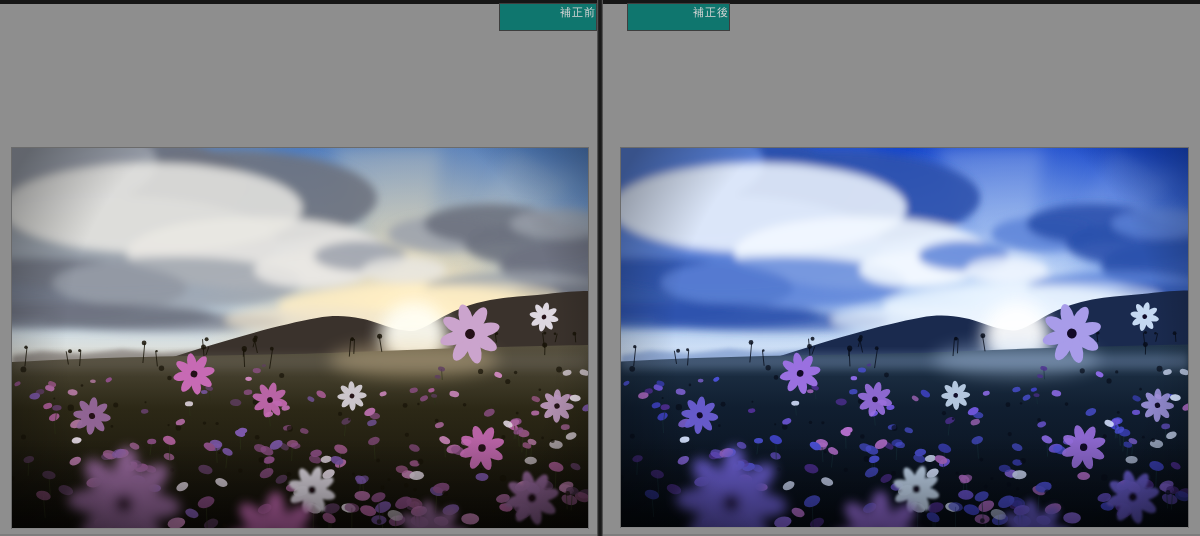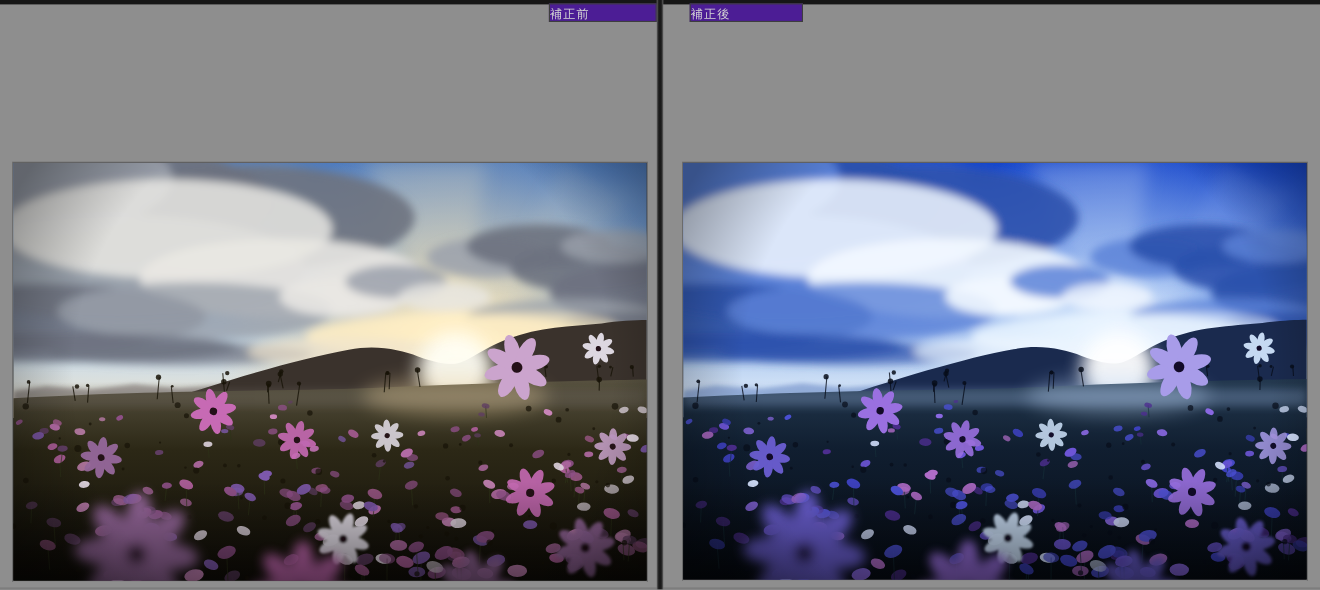--- a/index.html
+++ b/index.html
@@ -8,23 +8,23 @@
     background:#8e8e8e;
     font-family:"DejaVu Sans","Liberation Sans",sans-serif;
   }
   .top-edge{position:absolute;top:0;left:0;width:1200px;height:4px;background:#161616;z-index:2;}
   .bottom-edge{position:absolute;bottom:0;left:0;width:1200px;height:2px;background:#7d7d7d;}
   .divider{
     position:absolute;left:597px;top:0;width:6px;height:536px;z-index:3;
     background:linear-gradient(90deg,#6a6a6a 0%,#262626 25%,#141414 50%,#262626 75%,#6a6a6a 100%);
   }
   .label-tab{
-    position:absolute;top:3px;height:17px;z-index:4;
-    background:#4c1d95;color:#d4d4d4;
-    font-size:11px;line-height:17px;text-align:left;letter-spacing:1px;
+    position:absolute;top:3px;height:28px;z-index:4;
+    background:#0f766e;color:#d4d4d4;
+    font-size:11px;line-height:17px;text-align:right;letter-spacing:1px;
     box-sizing:border-box;border:1px solid #3e3e3e;
   }
   #beforeTab{left:499px;width:98px;}
   #afterTab{left:627px;width:103px;}
   .photo{
     position:absolute;overflow:hidden;
     outline:1px solid rgba(25,25,25,.30);
     box-shadow:0 1px 0 rgba(255,255,255,.35);
     background:#222;
   }

